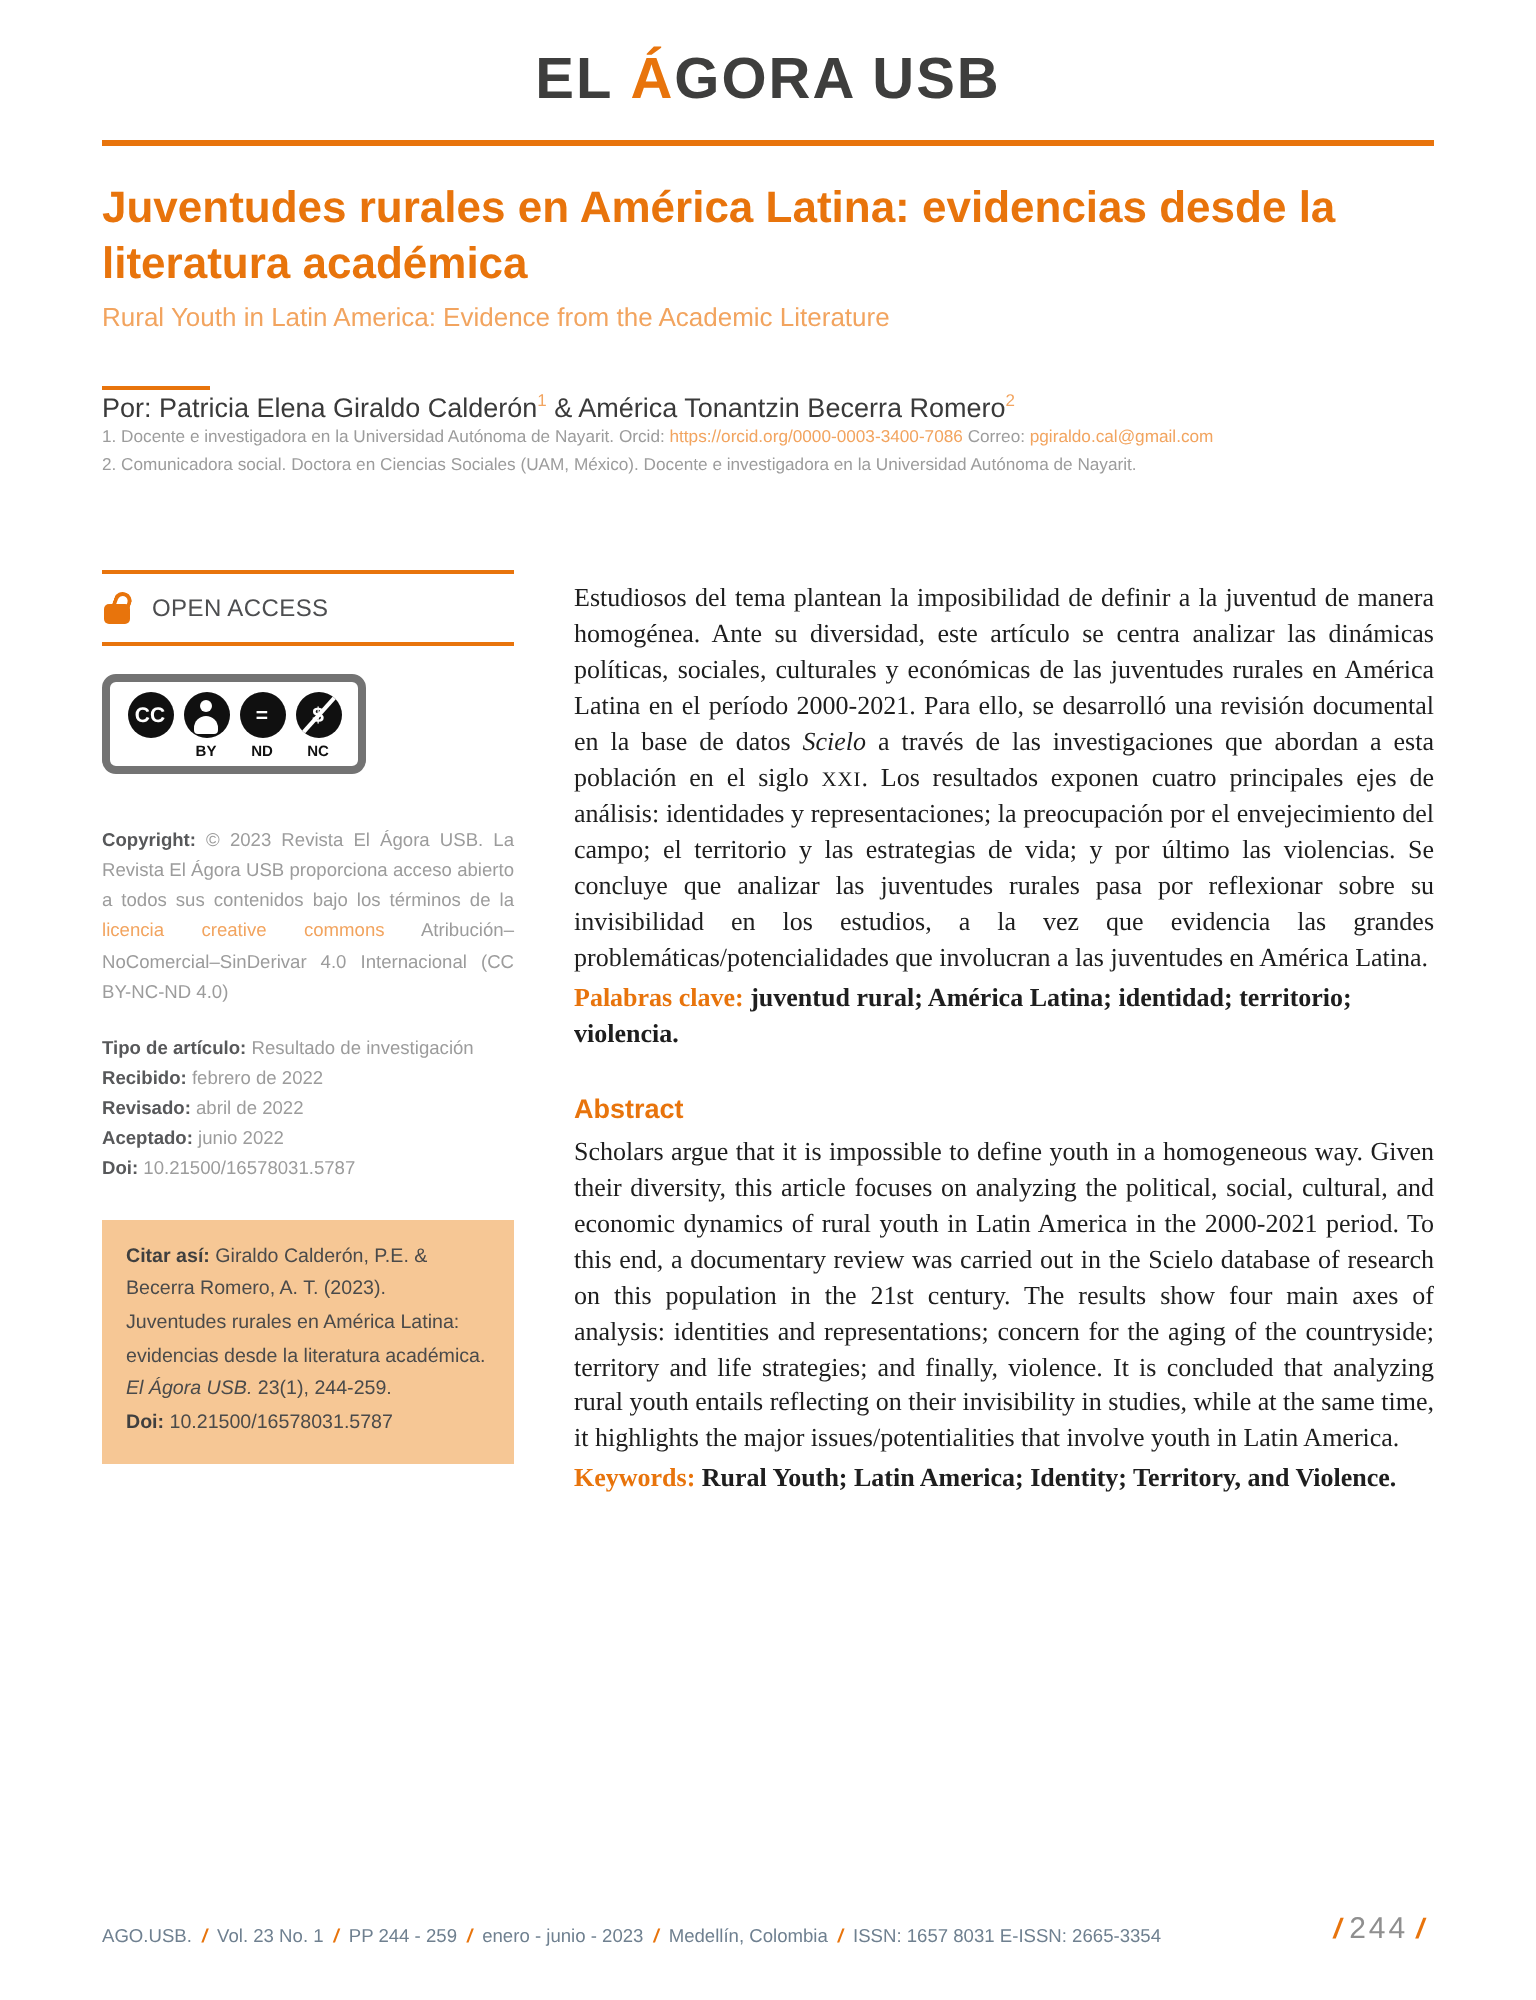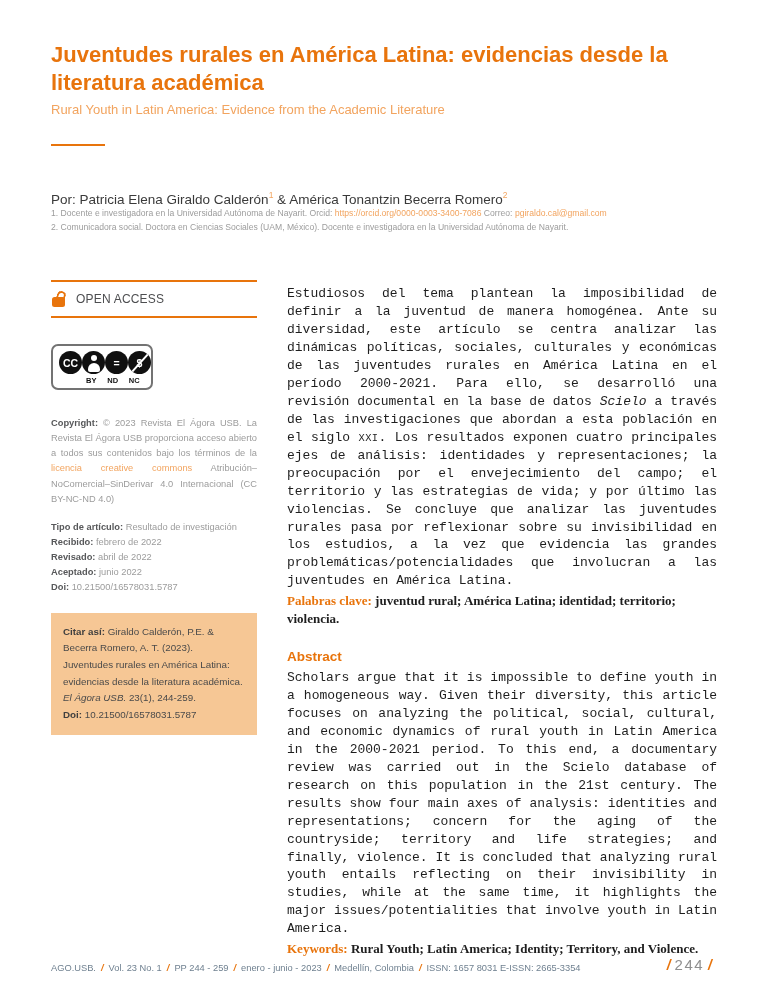--- a/index.html
+++ b/index.html
@@ -18,68 +18,72 @@
   }
   
   .logo{text-align:center;font-weight:bold;font-size:29px;letter-spacing:1px;color:#3E3E3D}
   .logo .accent{color:var(--accent)}
   .header-rule{height:3px;background:var(--accent);margin-top:13px}
   
   .title-es{font-size:22px;line-height:1.28;font-weight:bold;color:var(--accent);margin-top:17px;max-width:640px}
   .title-en{font-size:13px;font-weight:normal;color:var(--accent-light);margin-top:5px}
   .mini-rule{width:54px;height:2px;background:var(--accent);margin-top:27px}
   
-  .authors{margin-top:44px;font-size:13.5px;color:#3A3A3A}
+  .authors{font-size:13.5px;color:#3A3A3A}
   .authors sup{color:var(--accent-light);font-size:8.5px}
   .footnotes{font-size:8.6px;line-height:1.6;color:#9C9C9C}
   .footnotes .link{color:var(--accent-light);text-decoration:none;cursor:pointer}
   .fn2-line2{padding-left:10px}
   
   .columns{display:grid;grid-template-columns:206px 1fr;column-gap:30px;margin-top:46px}
   
   .sidebar-rule{height:2px;background:var(--accent)}
   .open-access-row{display:flex;align-items:center;padding:9px 1px}
   .lock-icon{position:relative;width:17px;height:16px;margin-right:7px;flex:0 0 auto}
   .lock-body{position:absolute;left:0;bottom:0;width:13px;height:10px;background:var(--accent);border-radius:2.5px}
   .lock-shackle{position:absolute;left:5px;top:0;width:9px;height:8px;border:2.5px solid var(--accent);border-bottom:none;border-radius:6px 6px 0 0;transform:rotate(20deg)}
   .open-access-text{font-size:12px;color:#4D4E50;letter-spacing:.2px}
-  .cc-badge{width:102px;border:2px solid #737373;border-radius:7px;padding:5px 6px 3px;margin-top:26px;background:#fff;cursor:pointer}
+  .cc-badge{width:132px;border:4px solid #737373;border-radius:7px;padding:5px 6px 3px;margin-top:14px;background:#fff;cursor:pointer}
   .cc-circles{display:grid;grid-template-columns:repeat(4,1fr);justify-items:center}
   .cc-circle{width:23px;height:23px;border-radius:50%;background:#101010;color:#fff;font-weight:bold;font-size:10.5px;display:flex;align-items:center;justify-content:center;position:relative;overflow:hidden}
   .cc-person::before{content:"";position:absolute;top:4px;left:8.5px;width:6px;height:6px;background:#fff;border-radius:50%}
   .cc-person::after{content:"";position:absolute;top:11.5px;left:5.5px;width:12px;height:9px;background:#fff;border-radius:6px 6px 2px 2px}
   .cc-nc::after{content:"";position:absolute;top:-1px;left:10.5px;width:2px;height:26px;background:#fff;transform:rotate(42deg)}
   .cc-labels{display:grid;grid-template-columns:repeat(4,1fr);justify-items:center;font-size:7.5px;font-weight:bold;color:#101010;margin-top:2px}
   .copyright{margin-top:26px;font-size:9.3px;line-height:1.62;color:#9C9C9C;text-align:justify}
   .side-label{font-weight:bold;color:#57585A}
   .cc-link{color:var(--accent-light);cursor:pointer}
   .meta{margin-top:13px;font-size:9.3px;line-height:1.62;color:#9C9C9C}
   .cite-box{margin-top:18px;background:var(--cite-bg);padding:11px 12px;font-size:9.8px;line-height:1.7;color:#4A4A4A}
   .cite-box .side-label{color:#3F3F3F}
   .italic{font-style:italic}
   
   .sec-heading{color:var(--accent);font-size:13.5px;font-weight:bold}
   .sec-heading.second{margin-top:21px}
-  .body-text{font-family:Liberation Mono, monospace;font-size:13px;line-height:1.38;text-align:justify;color:#1E1E1E;margin-top:5px}
+  .body-text{font-family:Liberation Serif, serif;font-size:13px;line-height:1.38;text-align:justify;color:#1E1E1E;margin-top:5px}
   .sc{font-size:.8em;letter-spacing:.5px}
   .kw-line{font-family:"Liberation Serif",serif;font-size:13px;font-weight:bold;line-height:1.38;color:#1E1E1E;margin-top:2px}
   .kw-label{color:var(--accent);font-weight:bold}
   
   .footer{position:absolute;left:51px;right:56px;bottom:27px;display:flex;justify-content:space-between;align-items:flex-end}
   .footer-left{font-size:9.3px;color:var(--footer-text)}
   .footer-left .sep{color:var(--accent);padding:0 5px;font-weight:bold;font-style:italic}
   .page-num{display:flex;align-items:baseline}
   .page-num .num{font-size:15px;font-weight:normal;color:#8F8F8F;letter-spacing:1.5px;padding:0 4px}
   .page-num .slash{color:var(--accent);font-weight:bold;font-size:14px;font-style:italic}
 </style>
 </head>
 <body>
 
 <div class="page">
 
+  <header>
+    <div class="logo"><span>EL </span><span class="accent">Á</span><span>GORA USB</span></div>
+    <div class="header-rule"></div>
+  </header>
 
   <h1 class="title-es">Juventudes rurales en América Latina: evidencias desde la literatura académica</h1>
   <h2 class="title-en">Rural Youth in Latin America: Evidence from the Academic Literature</h2>
   <div class="mini-rule"></div>
 
   <p class="authors"><span>Por: </span><span>Patricia Elena Giraldo Calderón</span><sup>1</sup><span> &amp; </span><span>América Tonantzin Becerra Romero</span><sup>2</sup></p>
 
   <div class="footnotes">
     <div><span>1. Docente e investigadora en la Universidad Autónoma de Nayarit. Orcid: </span><span class="link">https://orcid.org/0000-0003-3400-7086</span><span> Correo: </span><span class="link">pgiraldo.cal@gmail.com</span></div>
     <div><span>2. Comunicadora social. Doctora en Ciencias Sociales (UAM, México). Docente e investigadora en la Universidad Autónoma de Nayarit.</span></div>

